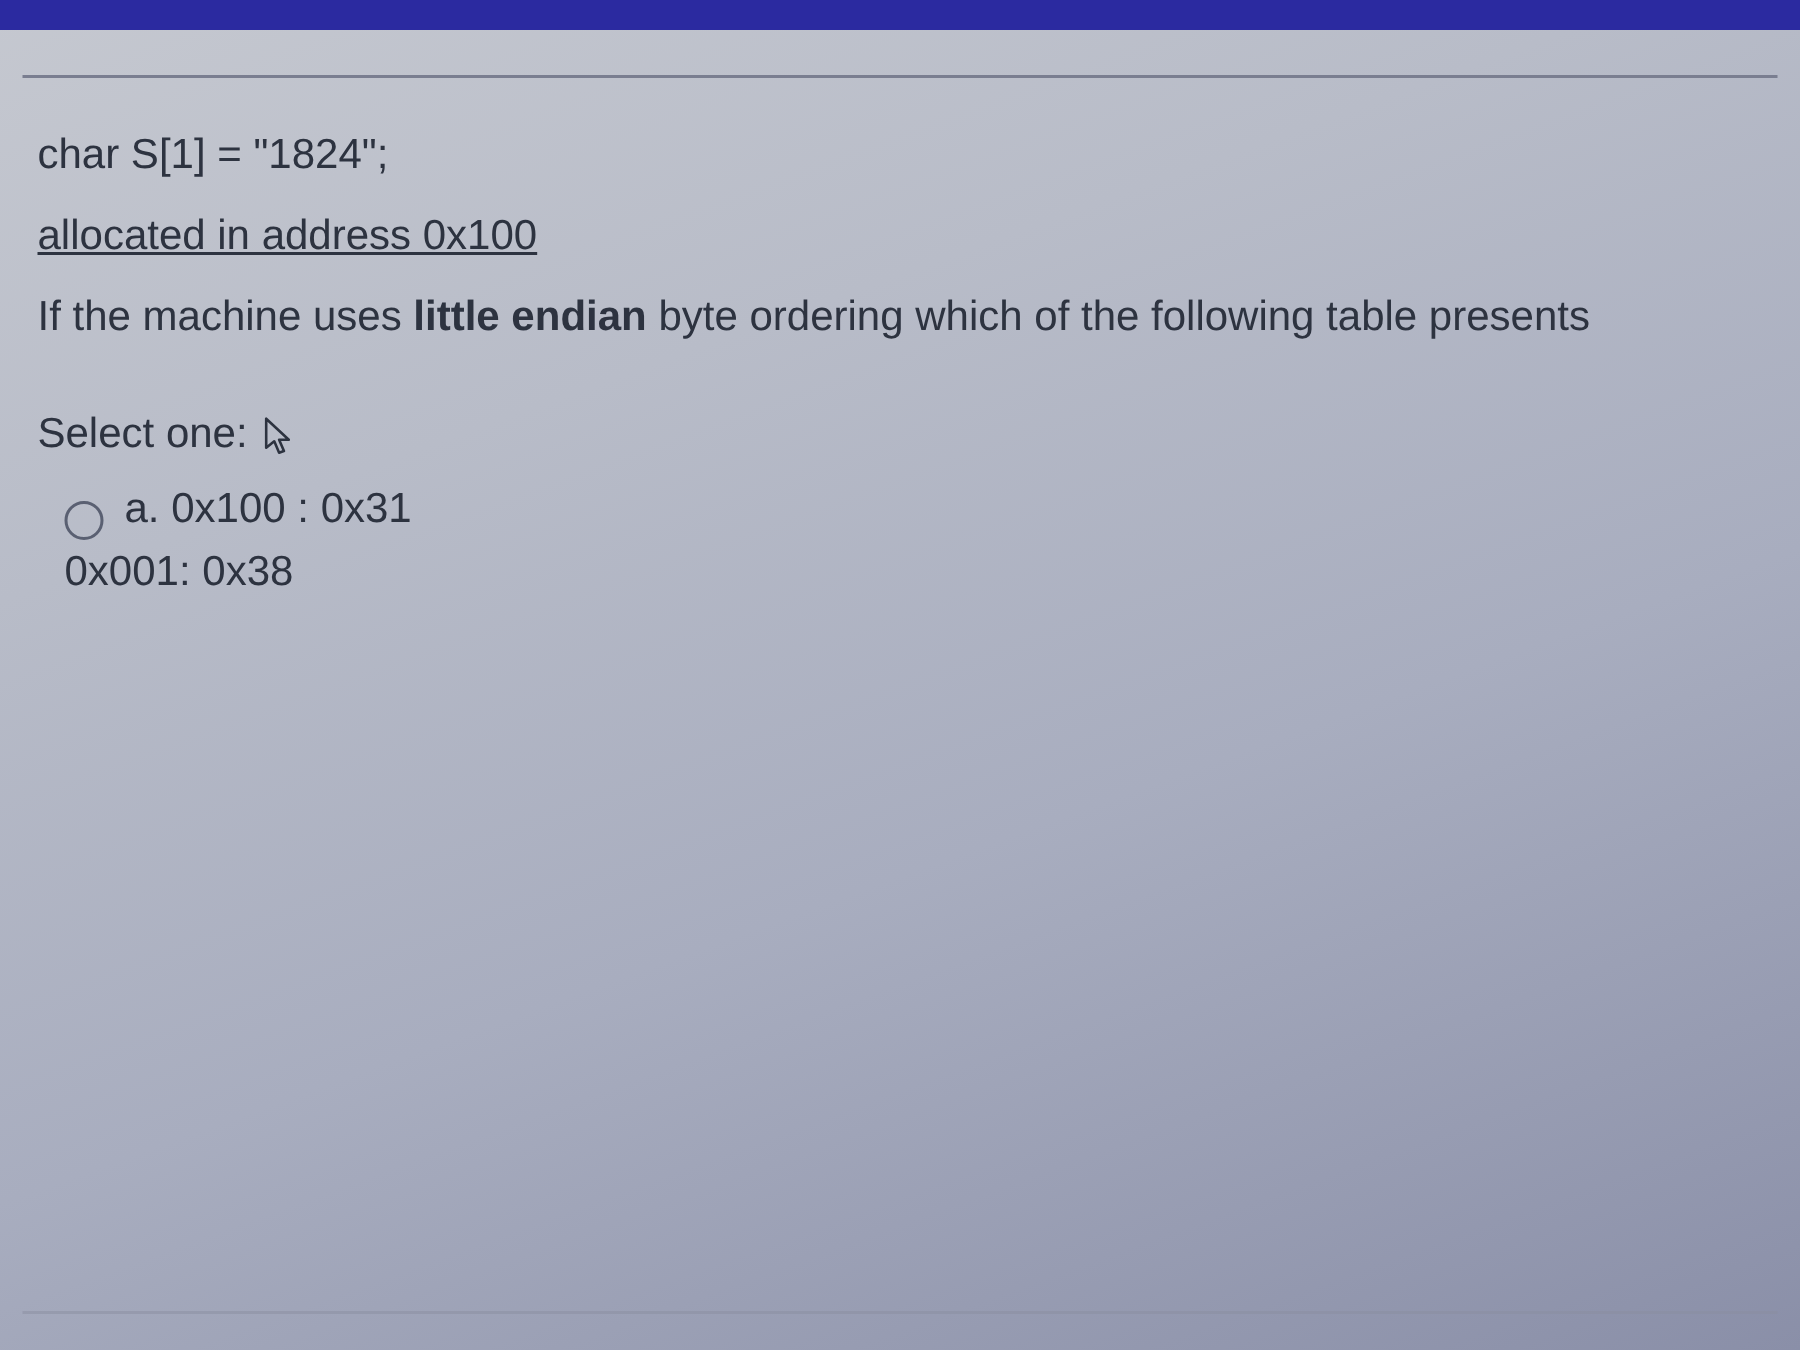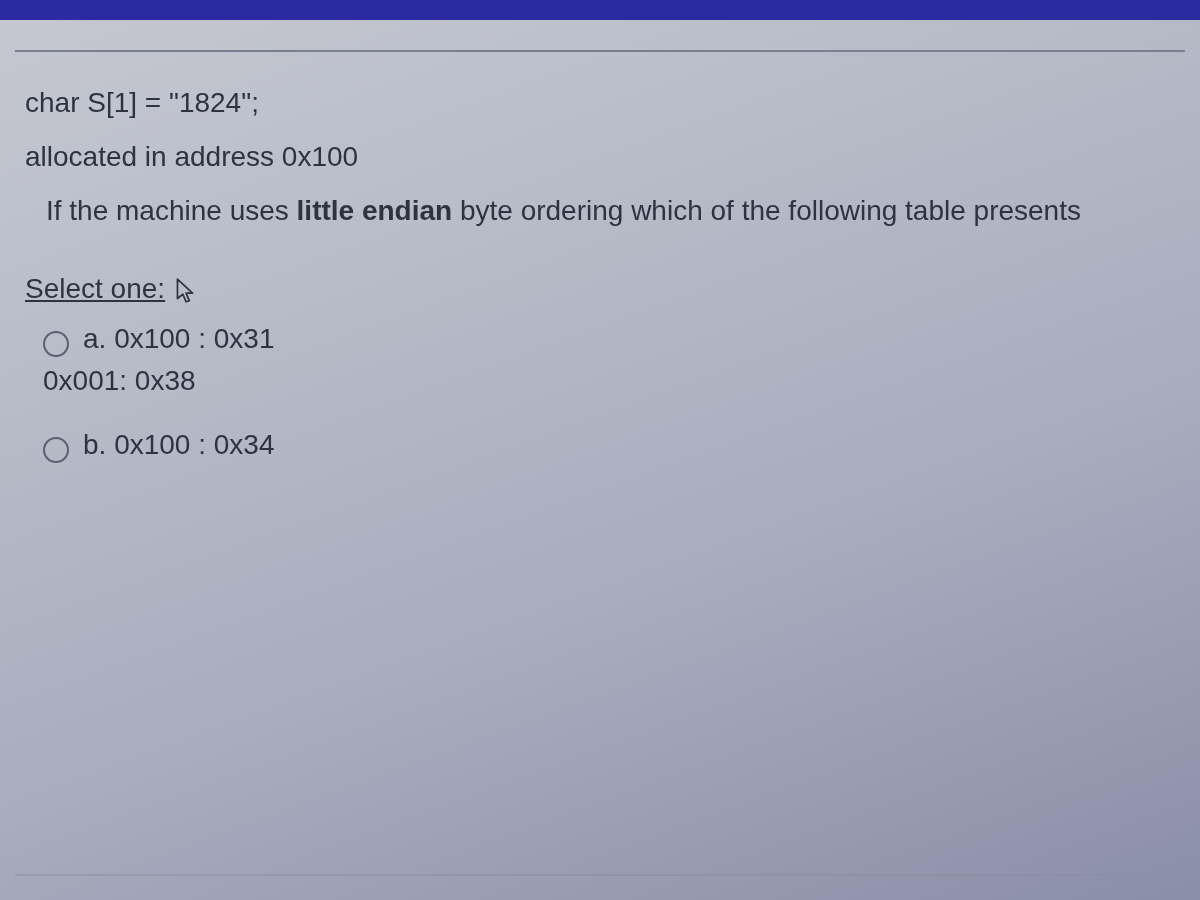--- a/index.html
+++ b/index.html
@@ -25,46 +25,45 @@
     padding: 30px 10px 40px 10px;
     font-size: 28px;
     color: #2d3340;
     line-height: 1.5;
   }
   .line1 {
     margin-bottom: 12px;
   }
   .line2 {
     margin-bottom: 12px;
+    text-decoration: underline;
   }
   .line3 {
     margin-bottom: 36px;
-    margin-left: 21px;
   }
   .select-row {
     display: flex;
     align-items: center;
     gap: 8px;
     margin-bottom: 8px;
-    text-decoration: underline;
   }
   .cursor-icon {
     display: inline-block;
   }
   .cursor-icon svg {
     width: 24px;
     height: 28px;
     vertical-align: middle;
   }
   .option {
     margin: 6px 0 22px 18px;
   }
   .opt-first {
     display: flex;
-    align-items: center;
+    align-items: flex-end;
     gap: 14px;
   }
   .radio {
     width: 22px;
     height: 22px;
     border: 2px solid #5a6072;
     border-radius: 50%;
     margin-top: 10px;
     flex: 0 0 auto;
     background: transparent;
@@ -119,26 +118,17 @@
         <span class="opt-line">
           <span>a.</span>
           <span>0x100 : 0x31</span>
         </span>
       </span>
     </div>
     <span class="opt-line opt-rest">0x001: 0x38</span>
   </div>
 
   <div class="option">
-    <div class="opt-first">
-      <span class="radio"></span>
-      <span class="opt-text">
-        <span class="opt-line">
-          <span>b.</span>
-          <span>0x100 : 0x34</span>
-        </span>
-      </span>
-    </div>
   </div>
 
 </div>
 
 <div class="footer-gap"></div>
 
 </body></html>

